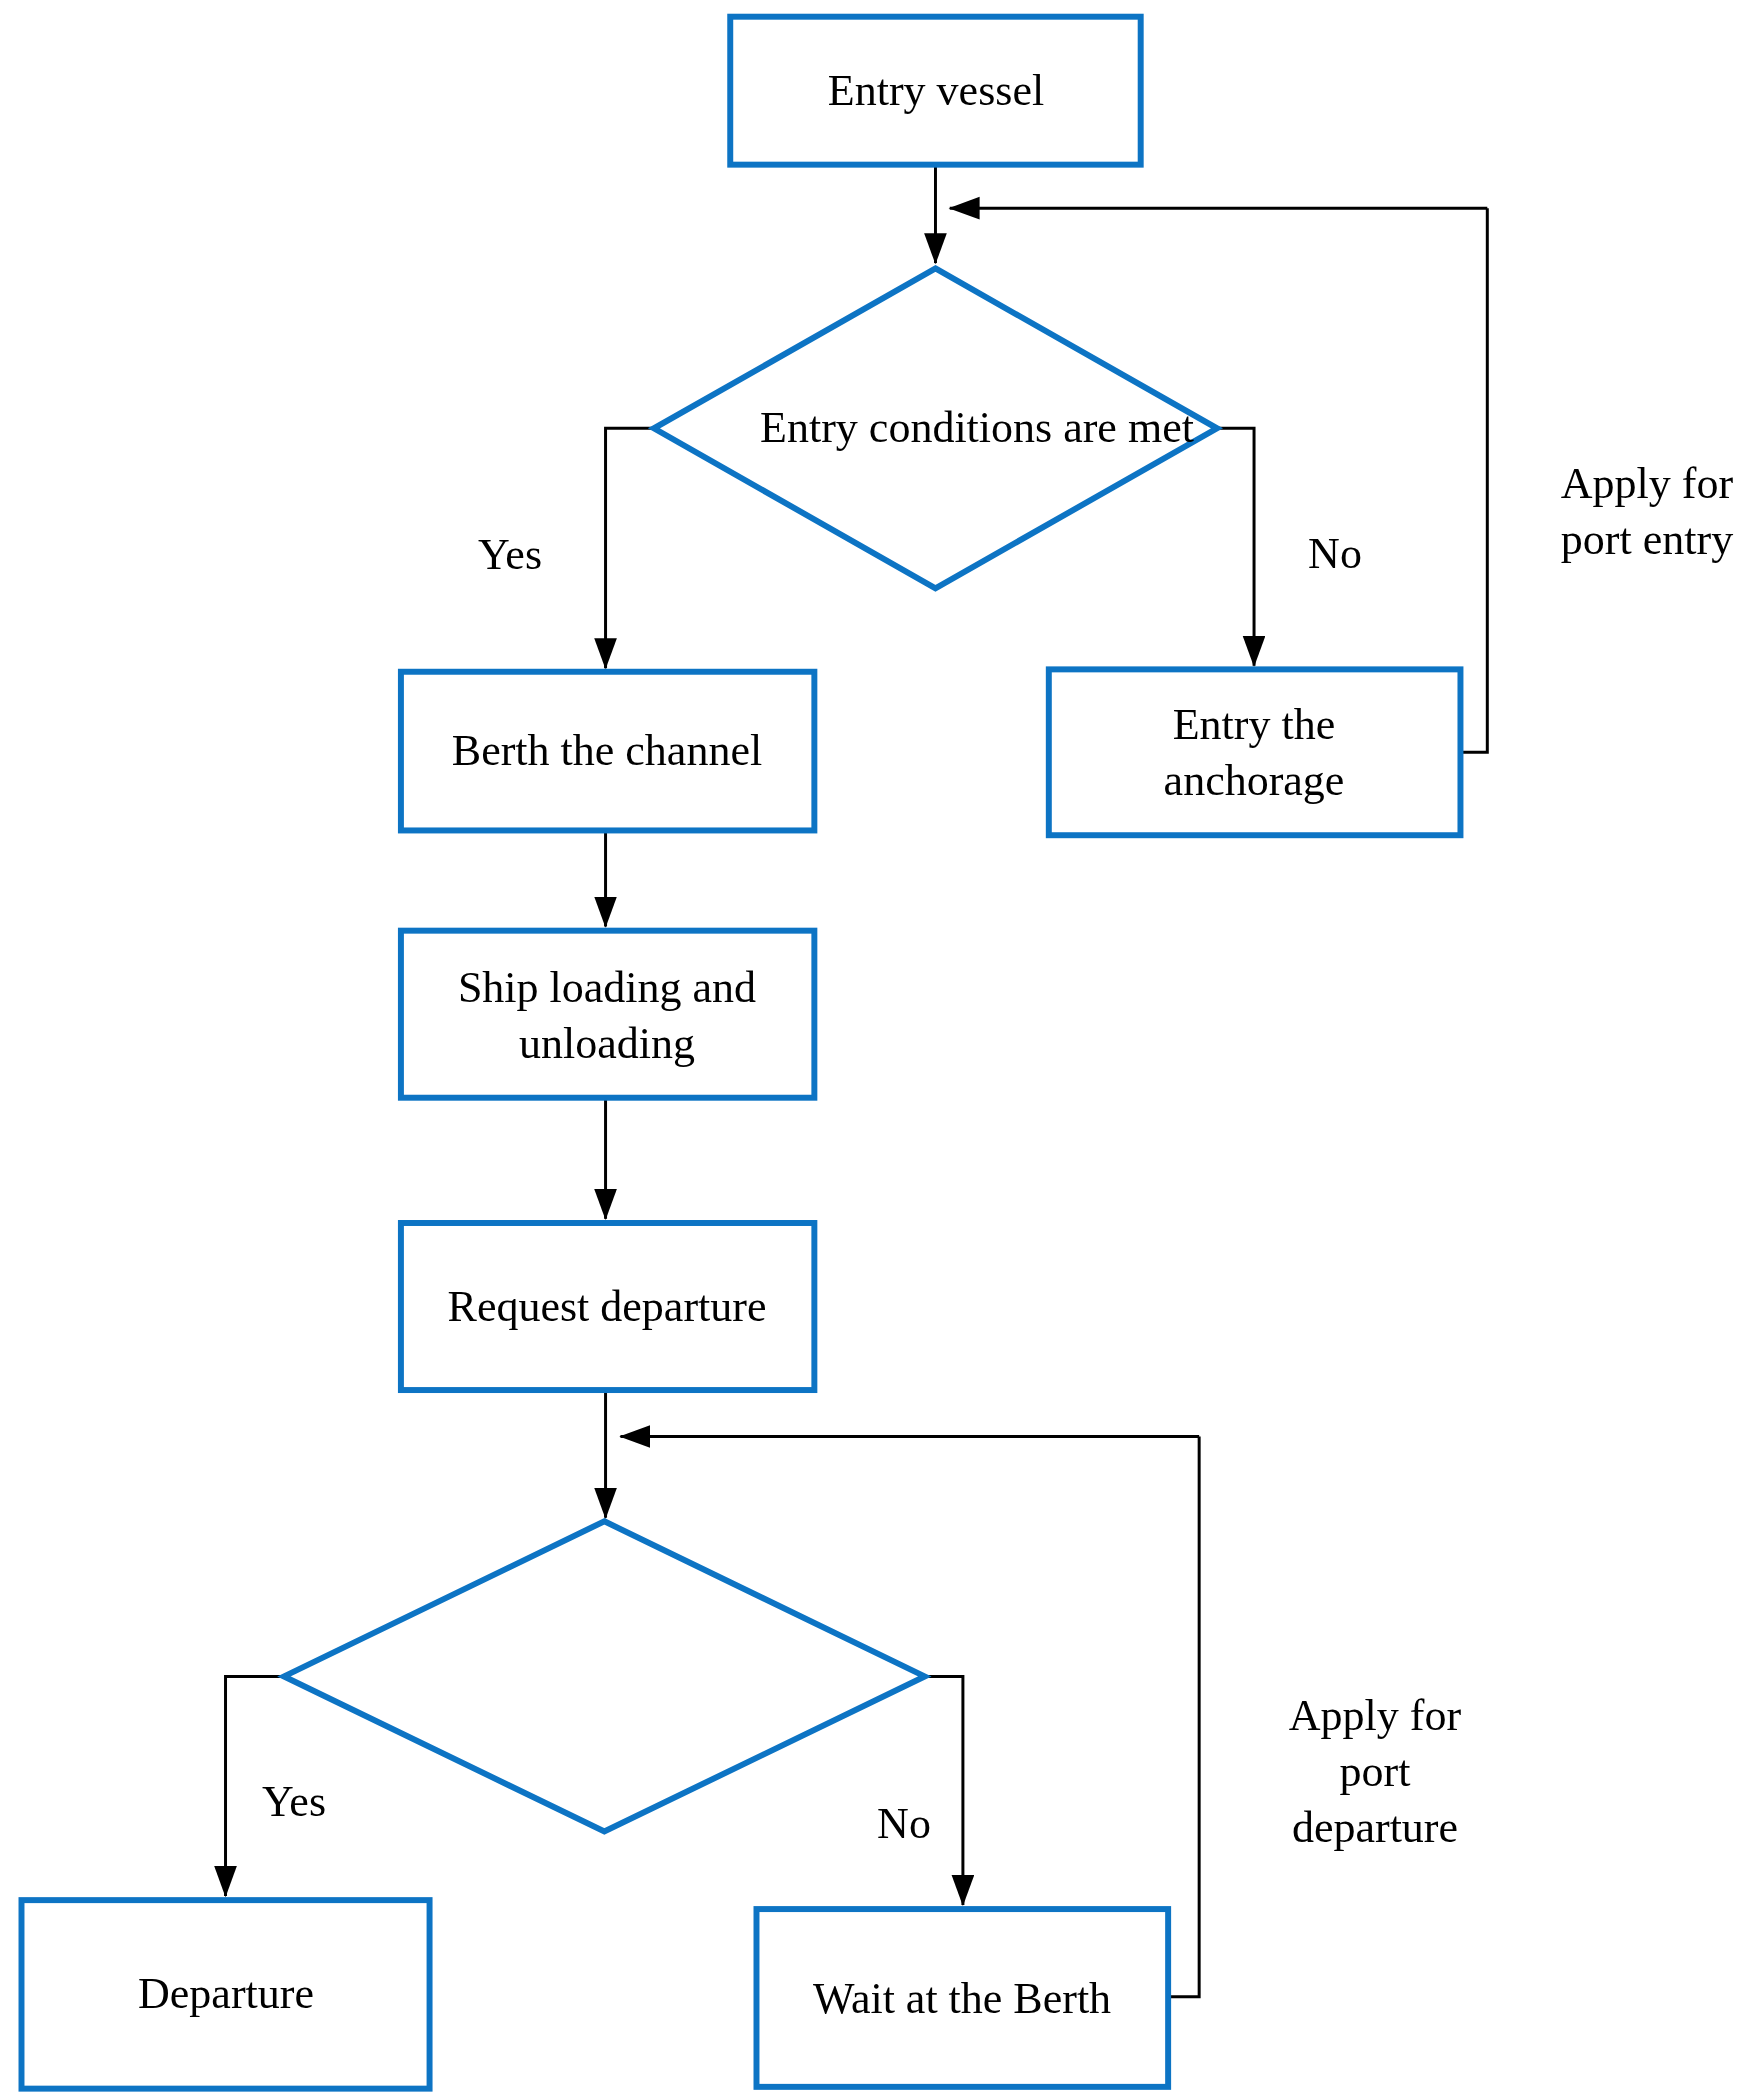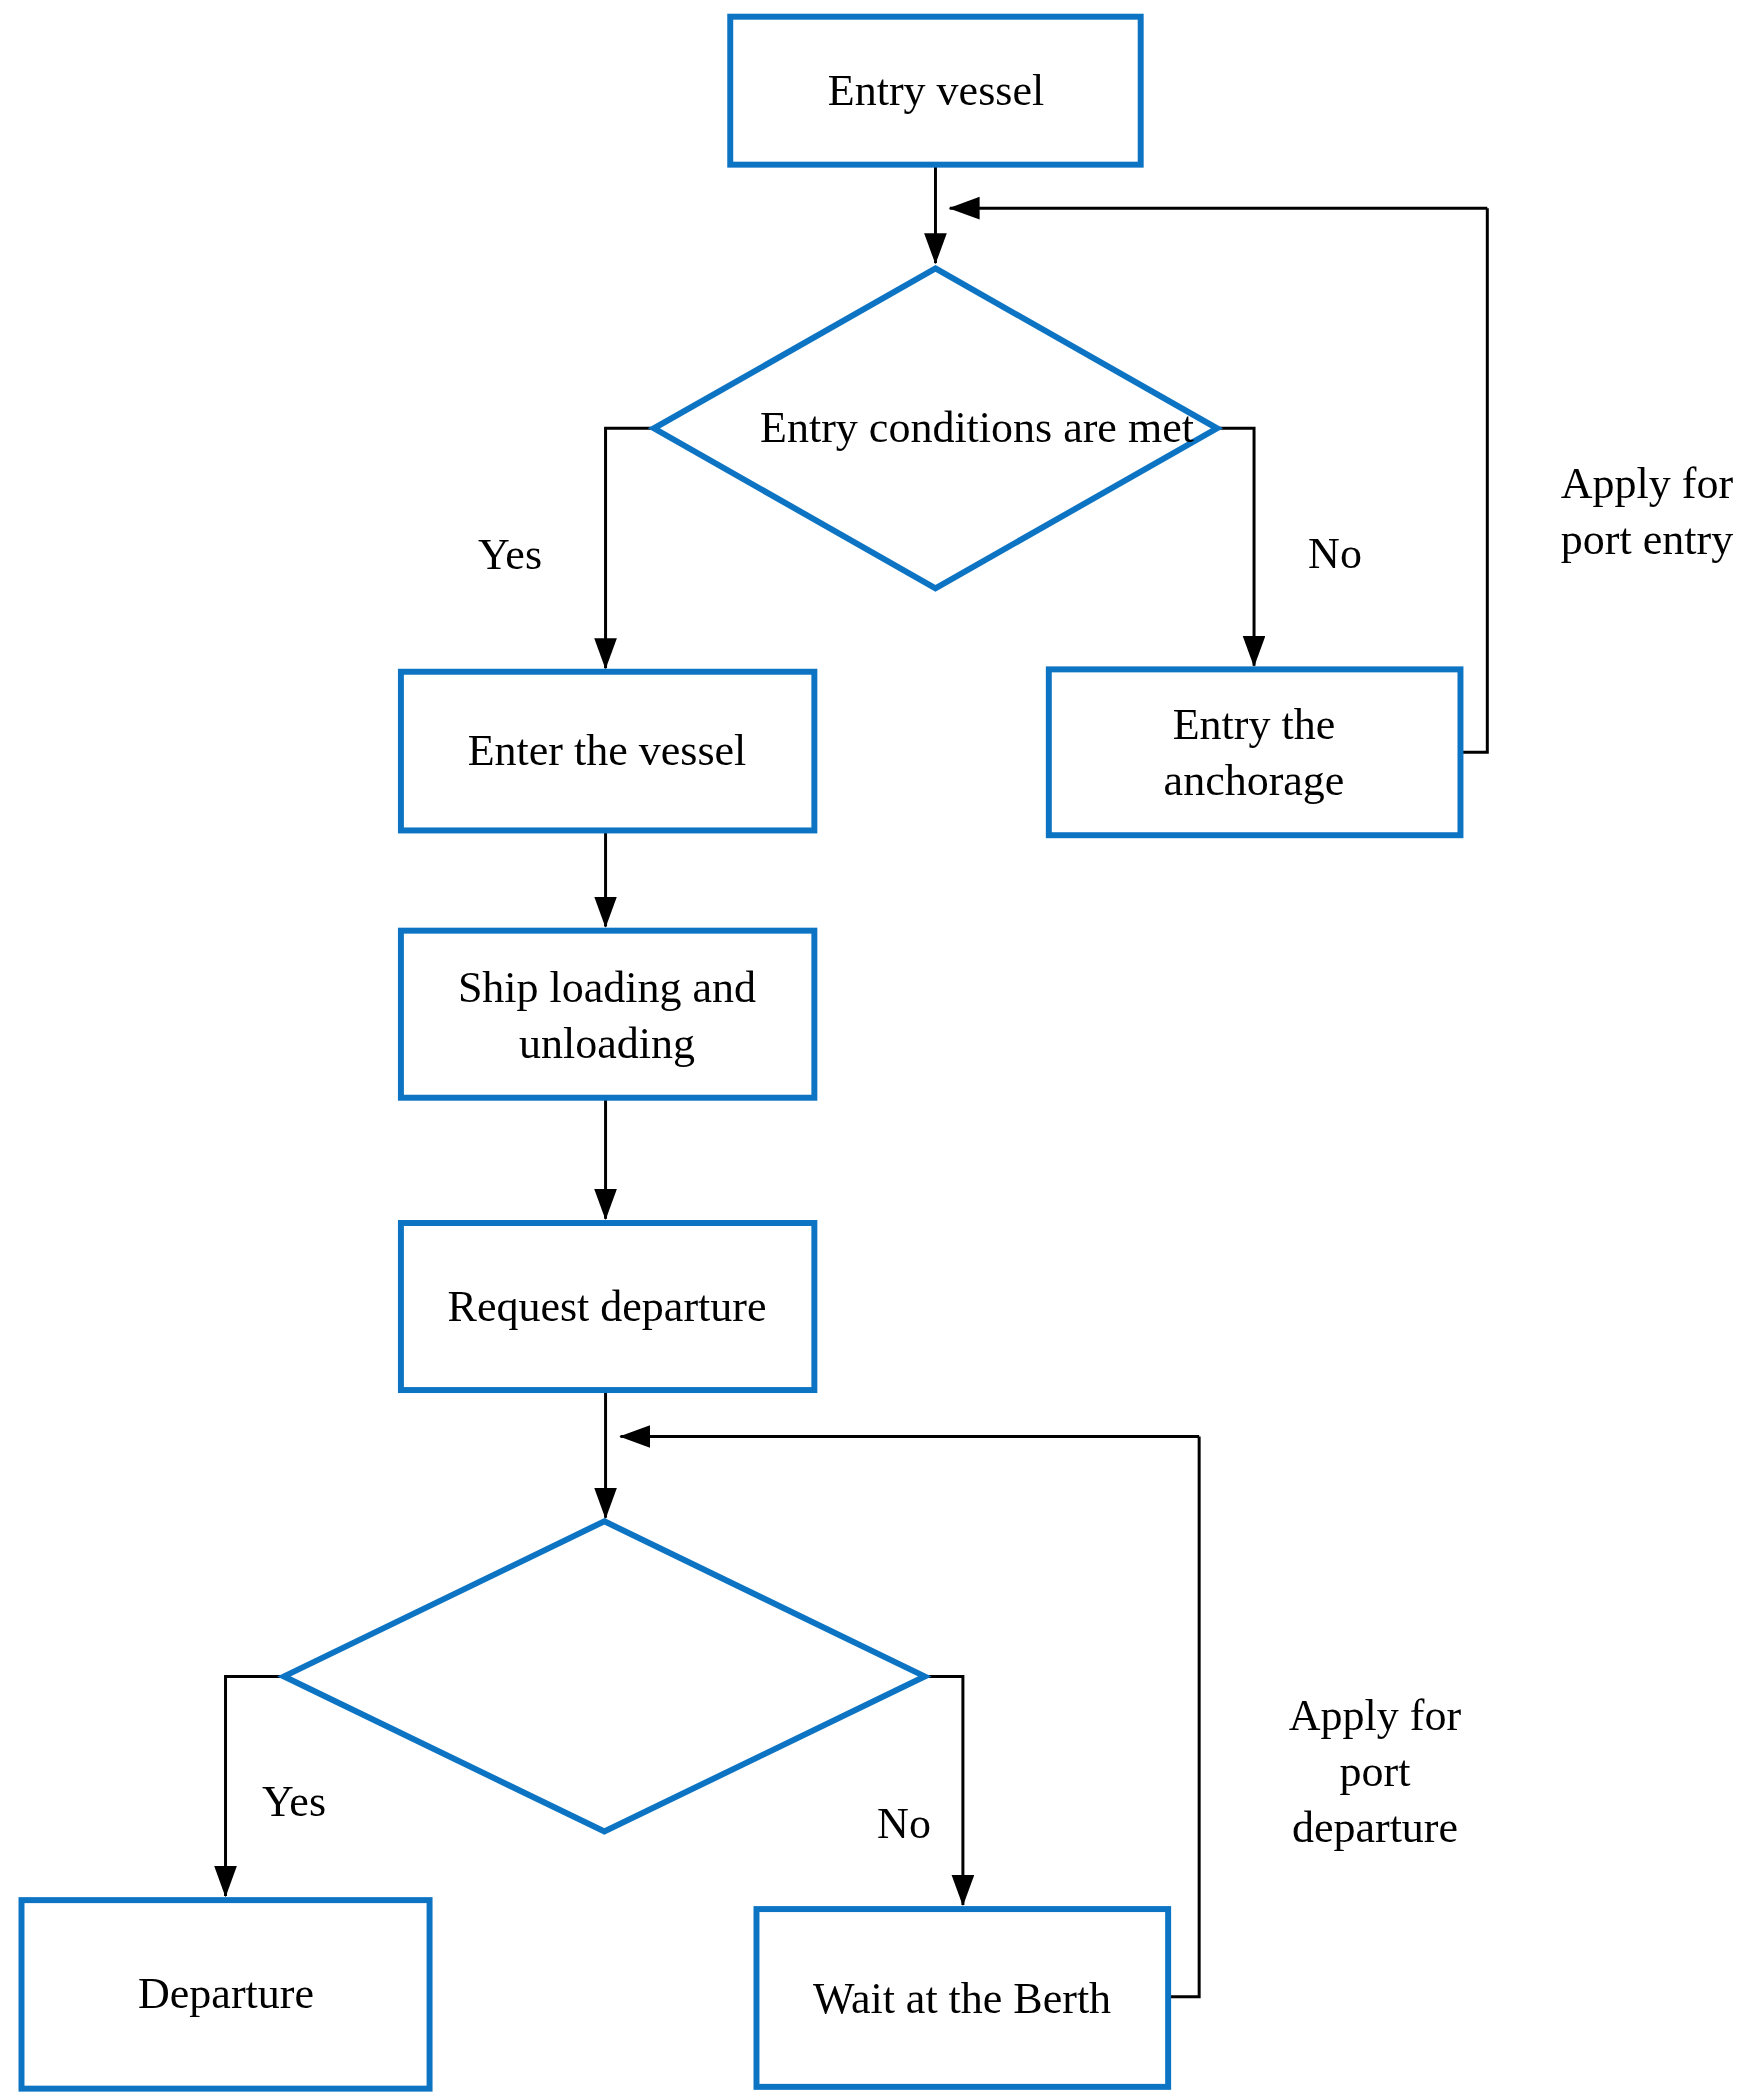--- a/index.html
+++ b/index.html
@@ -64,21 +64,21 @@
     <rect class="node-rect" x="1758" y="1122" width="690" height="278"></rect>
     <rect class="node-rect" x="672" y="1560" width="693" height="280"></rect>
     <rect class="node-rect" x="672" y="2050" width="693" height="280"></rect>
     <polygon class="node-diamond" points="1013,2550 1550,2810 1013,3070 476,2810"></polygon>
     <rect class="node-rect" x="36" y="3185" width="684" height="316"></rect>
     <rect class="node-rect" x="1268" y="3200" width="690" height="298"></rect>
   </svg>
 
   <div class="label" style="left:936px;top:91px;">Entry vessel</div>
   <div class="label" style="left:937px;top:428px;margin-left:40px;">Entry conditions are met</div>
-  <div class="label" style="left:607px;top:751px;">Enter the vessel</div>
+  <div class="label" style="left:607px;top:751px;">Berth the channel</div>
   <div class="label" style="left:1254px;top:753px;">Entry the
 anchorage</div>
   <div class="label" style="left:607px;top:1016px;">Ship loading and
 unloading</div>
   <div class="label" style="left:607px;top:1307px;">Request departure</div>
   <div class="label" style="left:226px;top:1994px;">Departure</div>
   <div class="label" style="left:962px;top:1999px;">Wait at the Berth</div>
 
   <div class="label" style="left:510px;top:555px;">Yes</div>
   <div class="label" style="left:1335px;top:554px;">No</div>

